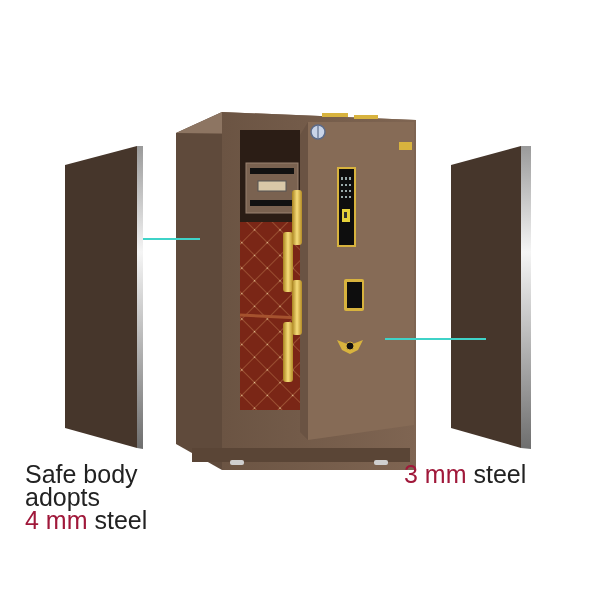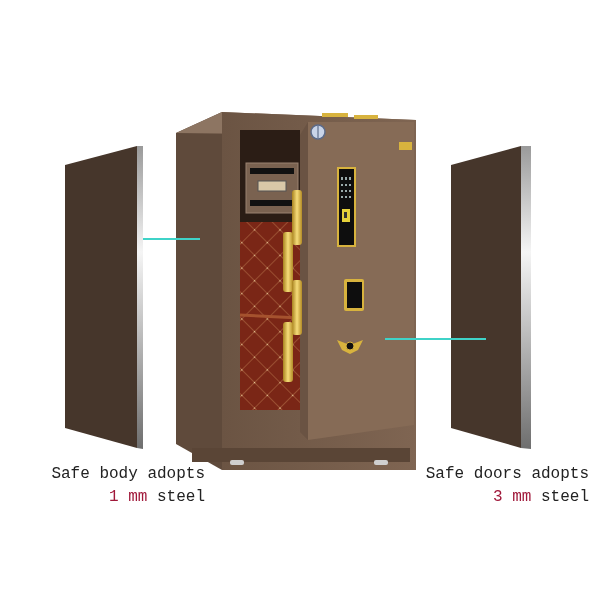--- a/index.html
+++ b/index.html
@@ -1,18 +1,18 @@
 <!DOCTYPE html>
 <html><head>
 <meta charset="utf-8">
 <style>
   html, body { margin:0; padding:0; background:#ffffff; }
   body { width:600px; height:600px; position:relative; overflow:hidden; font-family:"Liberation Sans", sans-serif; }
   .abs { position:absolute; }
-  .caption { position:absolute; text-align:right; font-size:16px; line-height:23px; color:#222;font-family:Liberation Mono, monospace; }
+  .caption { position:absolute; text-align:left; font-size:25px; line-height:23px; color:#222; }
   .caption .accent { color:#a0183a; }
 </style>
 </head>
 <body>
 
 <svg class="abs" style="left:0;top:0" width="600" height="600">
   <defs>
     <linearGradient id="edge" x1="0" x2="1" y1="0" y2="0">
       <stop offset="0" stop-color="#8a8a8a"></stop>
       <stop offset="0.5" stop-color="#f2f2f2"></stop>
@@ -123,19 +123,18 @@
     <polygon points="337,340 350,345 363,340 358,350 350,354 342,350" fill="#d8b33e"></polygon>
     <circle cx="350" cy="346" r="4" fill="#111" stroke="#d8b33e"></circle>
   </g>
 
   <line x1="143" y1="239" x2="200" y2="239" stroke="#3fd3c8" stroke-width="2"></line>
   <line x1="385" y1="339" x2="486" y2="339" stroke="#3fd3c8" stroke-width="2"></line>
 </svg>
 
 <div class="caption" style="left:25px;top:463px;width:180px;">
   <div>Safe body adopts</div>
-  <div><span class="accent">1 mm</span><span> steel</span></div>
+  <div><span class="accent">4 mm</span><span> steel</span></div>
 </div>
 
 <div class="caption" style="left:404px;top:463px;width:185px;">
-  <div>Safe doors adopts</div>
   <div><span class="accent">3 mm</span><span> steel</span></div>
 </div>
 
 </body></html>

